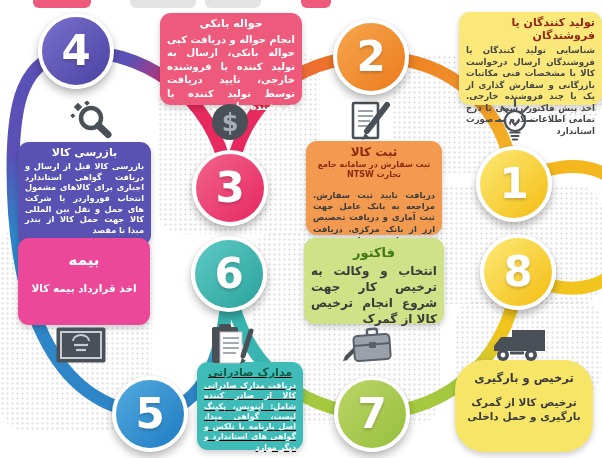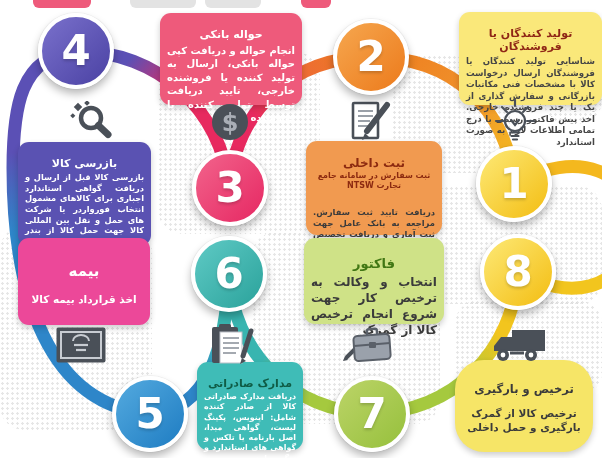--- a/index.html
+++ b/index.html
@@ -39,43 +39,43 @@
   .c3{left:192px;top:150px;background:linear-gradient(135deg,#f2648c,#e62762);}
   .c4{left:38px; top:13px; background:linear-gradient(135deg,#7a71cc,#4a41a3);}
   .c5{left:112px;top:376px;background:linear-gradient(135deg,#54aadf,#1e7cc2);}
   .c6{left:191px;top:236px;background:linear-gradient(135deg,#5fcac5,#2aa29b);}
   .c7{left:334px;top:376px;background:linear-gradient(135deg,#bcd468,#96c03c);}
   .c8{left:480px;top:234px;background:linear-gradient(135deg,#fde976,#f3bd12);}
   
   .box{
     position:absolute;z-index:2;border-radius:11px;
     box-shadow:0 3px 6px rgba(0,0,0,.2);
-    padding:14px 7px;box-sizing:border-box;
+    padding:3px 7px;box-sizing:border-box;
   }
   .box h3{margin:1px 0 3px;font-size:11px;text-align:center;font-weight:bold;}
-  .box .sub{display:block;font-size:8px;font-weight:bold;text-align:center;line-height:1.3;margin-bottom:15px;}
+  .box .sub{display:block;font-size:8px;font-weight:bold;text-align:center;line-height:1.3;margin-bottom:9px;}
   .box p{margin:0;font-size:9px;font-weight:bold;line-height:1.34;
     text-align:justify;text-align-last:right;}
   .b-producers{left:459px;top:12px;width:143px;height:93px;background:#fae87a;}
-  .b-producers h3{color:#8f2616;}
+  .b-producers h3{color:#8f2616;text-align:right;}
   .b-producers p{color:#454545;font-size:8.6px;}
   .b-order{left:306px;top:141px;width:136px;height:94px;background:#f19a50;}
   .b-order h3{color:#8c2a10;font-size:12px;margin-bottom:1px;}
   .b-order .sub{color:#8c2a10;}
   .b-order p{color:#3b3b3b;font-size:8.4px;}
   .b-hawaleh{left:160px;top:13px;width:142px;height:92px;background:#ee5a7b;}
   .b-hawaleh h3{color:#fff;}
   .b-hawaleh p{color:#fff;font-size:10px;}
   .b-inspect{left:18px;top:142px;width:133px;height:104px;background:#5a52b2;}
   .b-inspect h3{color:#fff;margin-bottom:2px;}
   .b-inspect p{color:#fff;font-size:8.2px;line-height:1.3;}
   .b-insure{left:18px;top:238px;width:132px;height:87px;background:#ec4899;}
   .b-insure h3{color:#fff;font-size:15px;margin:10px 0 12px;}
   .b-insure p{color:#fff;font-size:10.5px;text-align:center;text-align-last:center;}
-  .b-docs{left:197px;top:362px;width:106px;height:88px;background:#3fbcb7;}
+  .b-docs{left:197px;top:362px;width:106px;height:88px;background:#3fbcb7;text-decoration:underline;}
   .b-docs h3{color:#0f5c46;font-size:11px;margin-bottom:2px;}
   .b-docs p{color:#fff;font-size:7.9px;line-height:1.3;}
   .b-attorney{left:304px;top:238px;width:140px;height:86px;background:#cfe287;}
   .b-attorney h3{color:#417714;font-size:13px;margin:4px 0 3px;}
   .b-attorney p{color:#3b3b3b;font-size:12px;}
   .b-clearance{left:455px;top:360px;width:138px;height:92px;background:#f6e567;border-radius:29px;}
   .b-clearance h3{color:#3b3b3b;font-size:11.5px;margin:8px 0 10px;}
   .b-clearance p{color:#3b3b3b;font-size:10.5px;text-align:center;text-align-last:center;}
   
   .icon{position:absolute;z-index:2;}
@@ -190,21 +190,21 @@
   <div class="circle c8">
       <span>8</span>
     </div>
 
   <div class="box b-producers">
     <h3>تولید کنندگان یا فروشندگان</h3>
     <p>شناسایی تولید کنندگان یا فروشندگان ارسال درخواست کالا با مشخصات فنی مکاتبات بازرگانی و سفارش گذاری از یک یا چند فروشنده خارجی. اخذ پیش فاکتور رسمی با درج تمامی اطلاعات لازم به صورت استاندارد</p>
   </div>
 
   <div class="box b-order">
-    <h3>ثبت داخلی</h3>
+    <h3>ثبت کالا</h3>
     <span class="sub">ثبت سفارش در سامانه جامع تجارت NTSW</span>
     <p>دریافت تایید ثبت سفارش. مراجعه به بانک عامل جهت ثبت آماری و دریافت تخصیص ارز از بانک مرکزی. دریافت تخصیص ارز و پرداخت سپرده های لازم جهت انجام حواله</p>
   </div>
 
   <div class="box b-hawaleh">
     <h3>حواله بانکی</h3>
     <p>انجام حواله و دریافت کپی حواله بانکی، ارسال به تولید کننده یا فروشنده خارجی، تایید دریافت توسط تولید کننده یا فروشنده خارجی</p>
   </div>
 
   <div class="box b-inspect">

